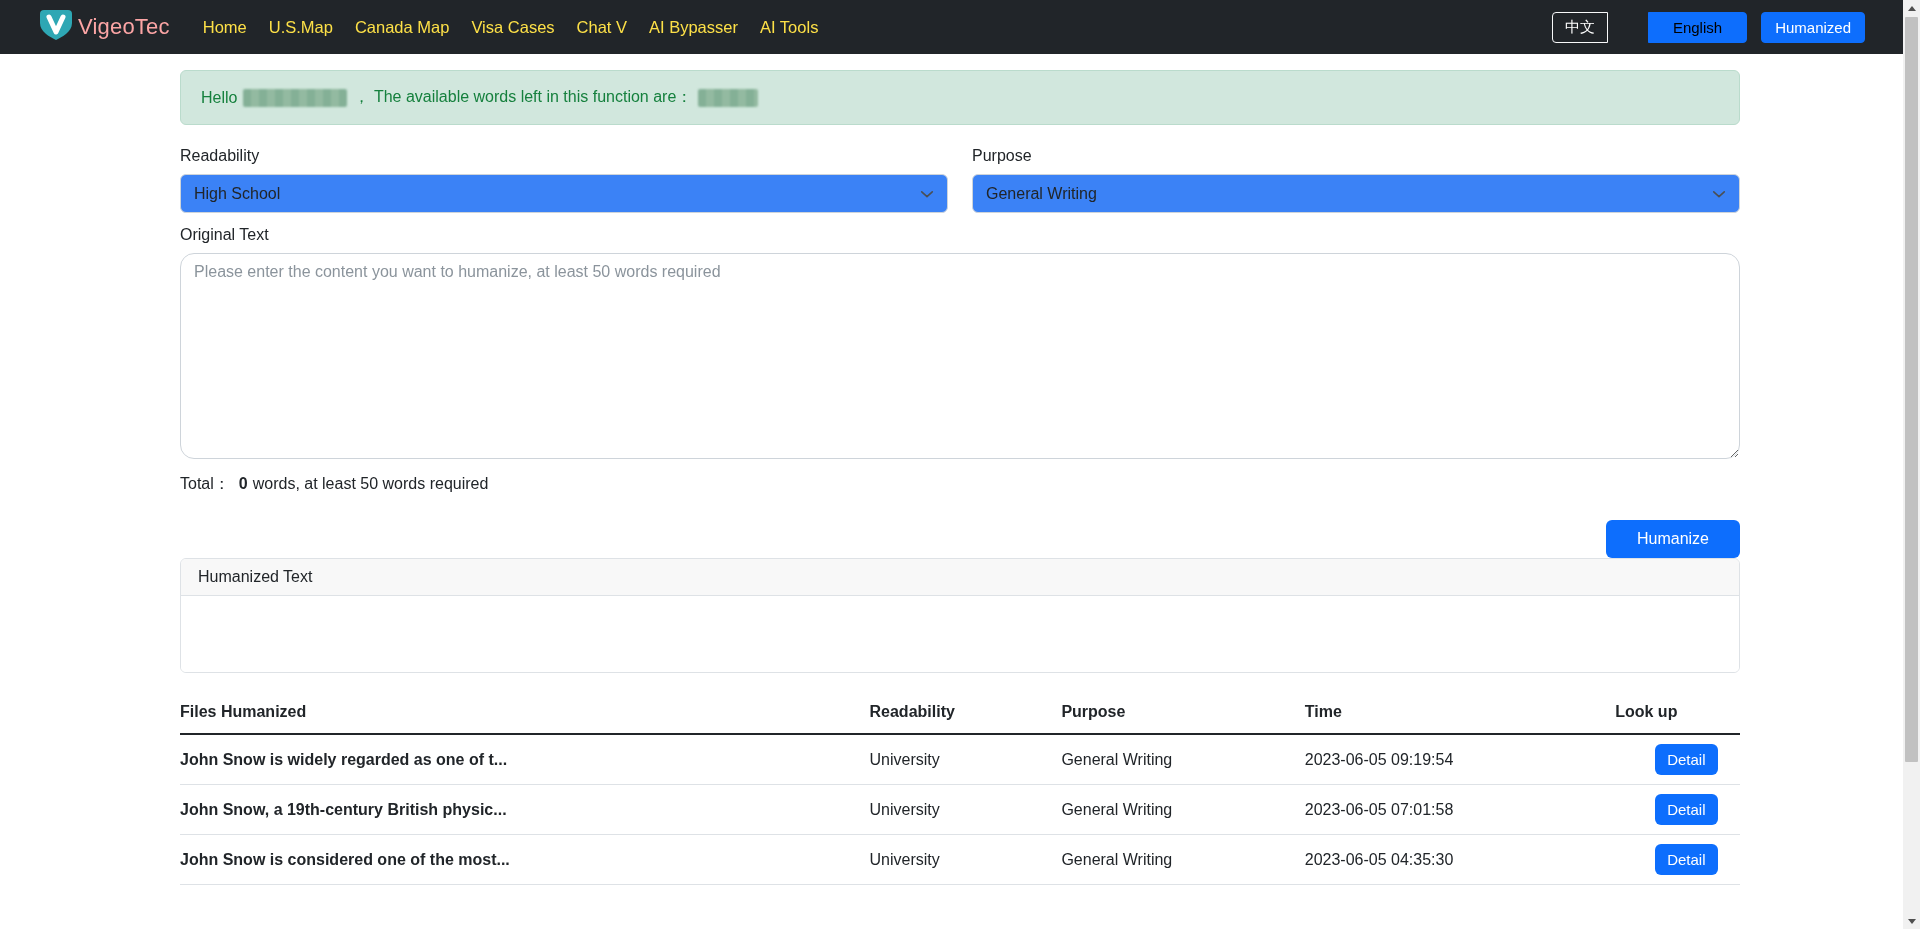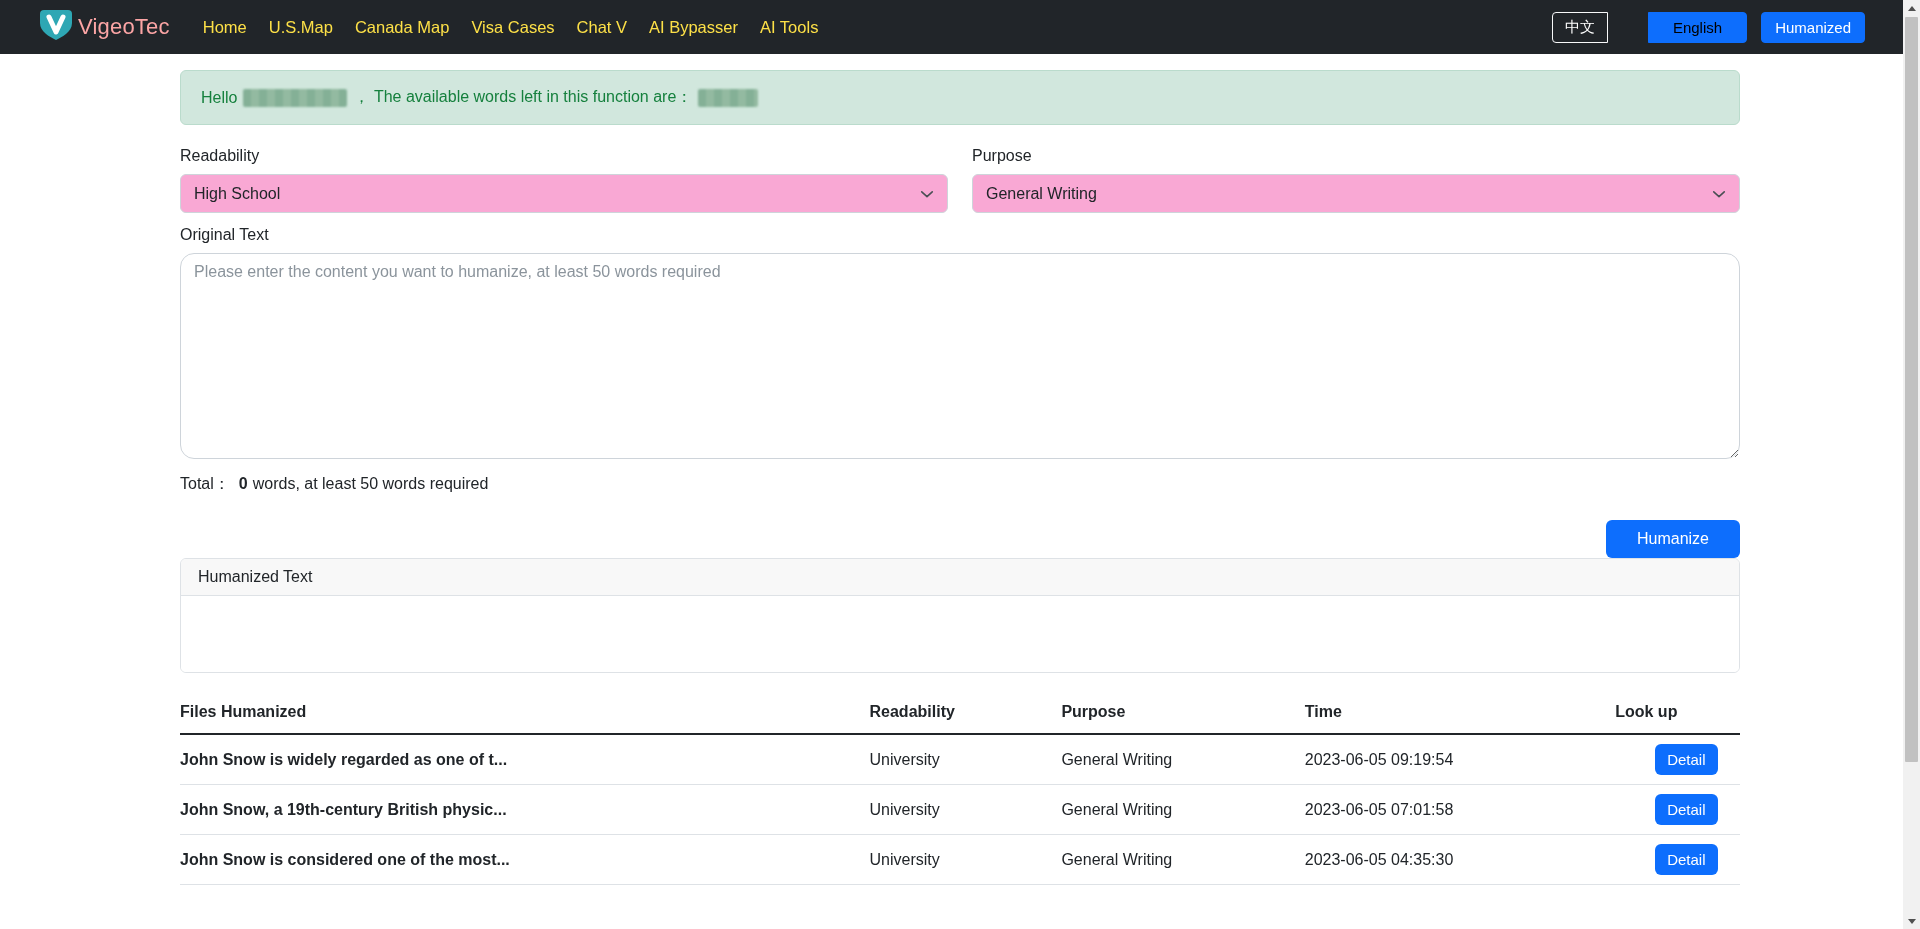--- a/index.html
+++ b/index.html
@@ -63,21 +63,21 @@
   .redacted.name { width: 104px; }
   .redacted.count { width: 60px; }
   
   .form-row { display: flex; gap: 24px; margin-top: 22px; }
   .form-col { flex: 1; }
   .field-label { font-size: 16px; color: #212529; margin-bottom: 9px; }
   .form-select {
     position: relative;
     height: 39px; width: 100%;
     border: 1px solid #ced4da; border-radius: 6px;
-    background: #f9a8d4;
+    background: #3b82f6;
     display: flex; align-items: center;
     padding: 0 36px 0 13px;
     font-size: 16px; color: #212529; cursor: pointer;
   }
   .chevron { position: absolute; right: 13px; top: 12px; pointer-events: none; }
   .label-gap { margin-top: 13px; }
   textarea.original {
     width: 100%; height: 206px;
     border: 1px solid #ced4da; border-radius: 14px;
     padding: 9px 13px; font-size: 16px; color: #212529;

